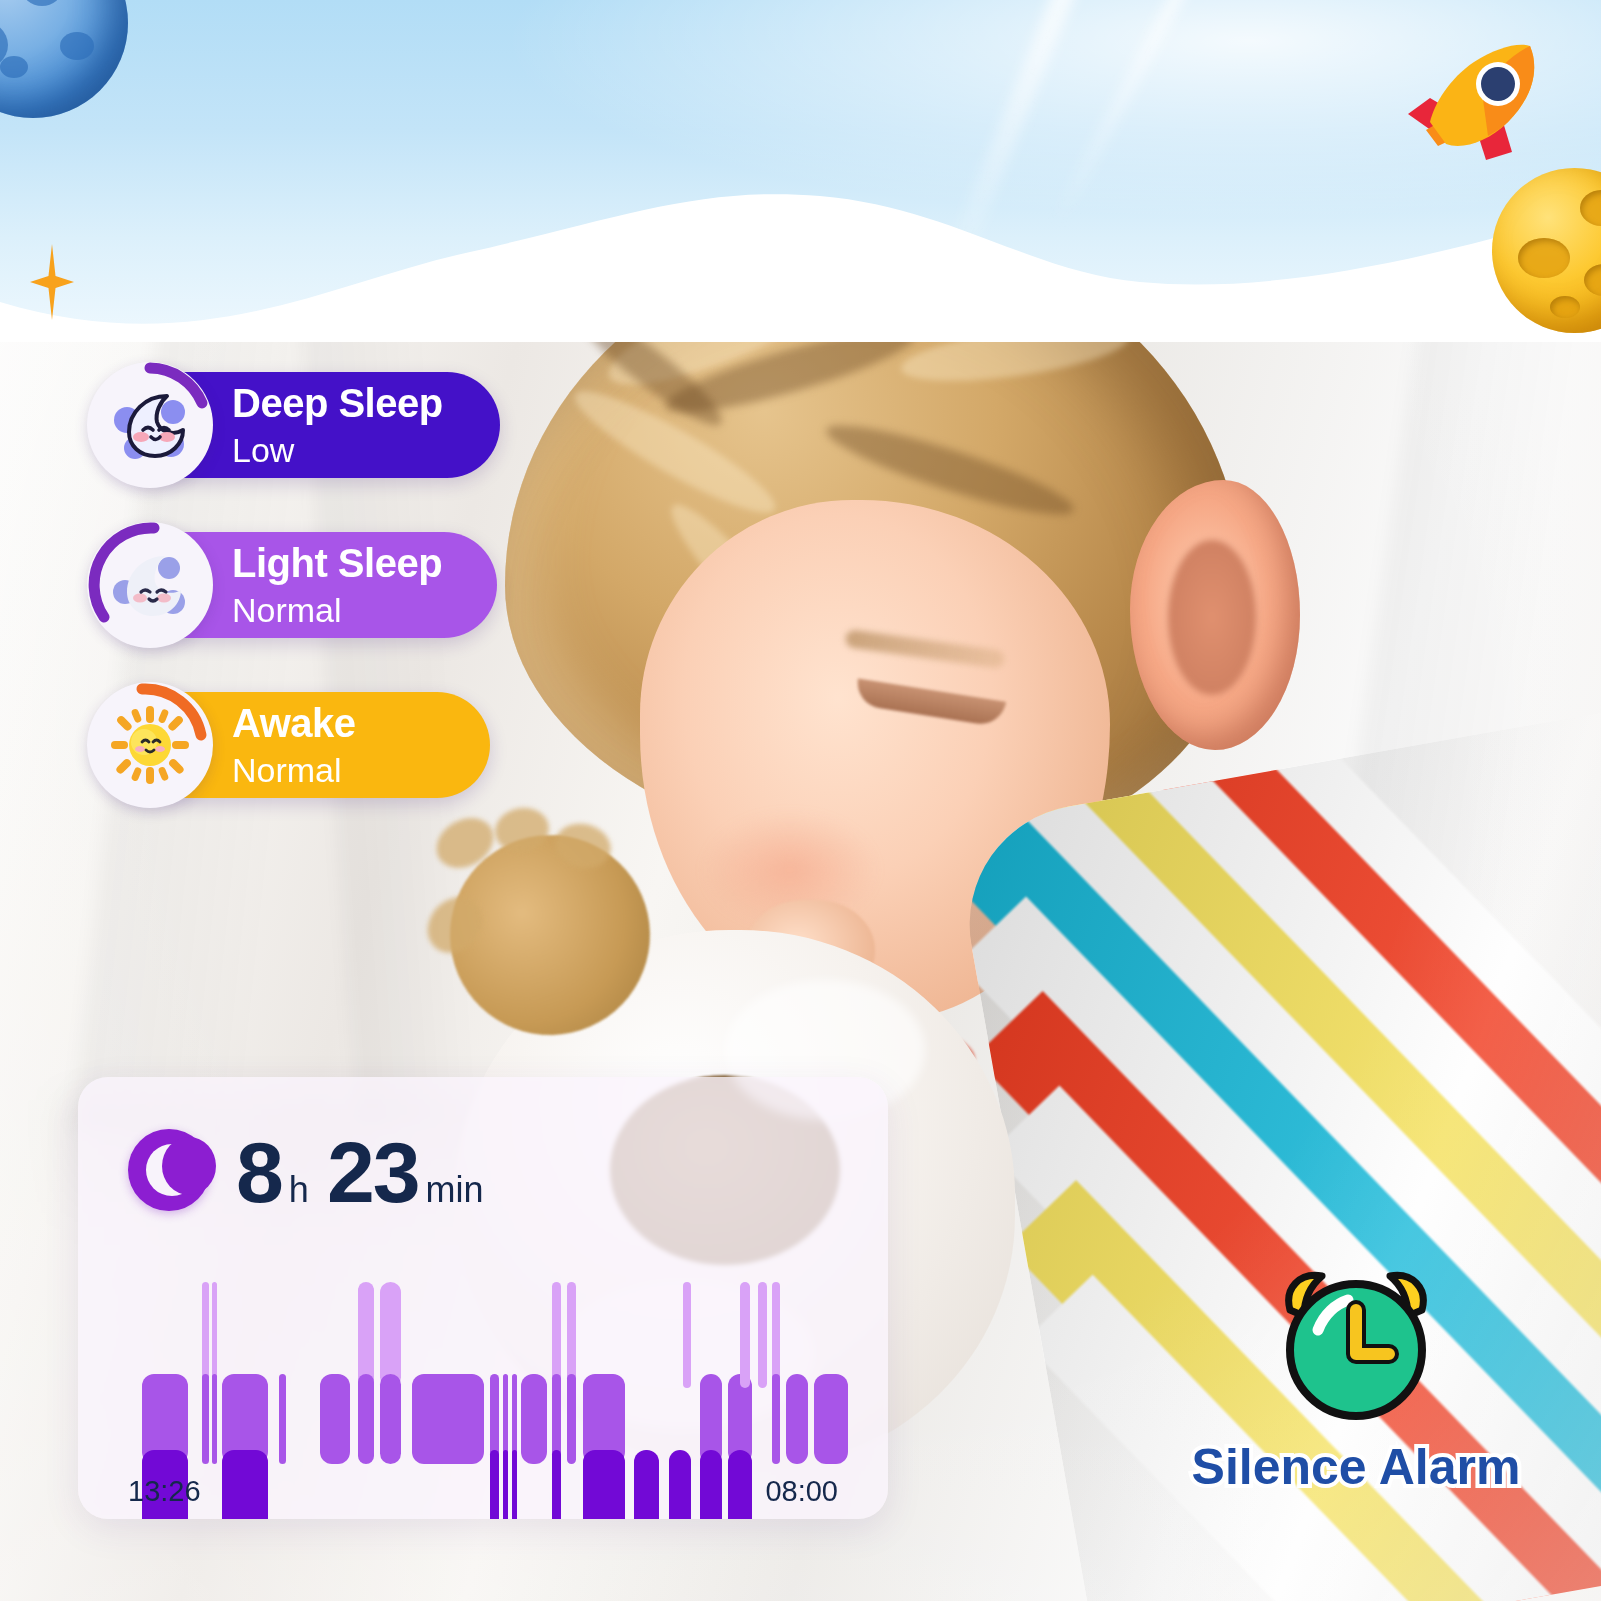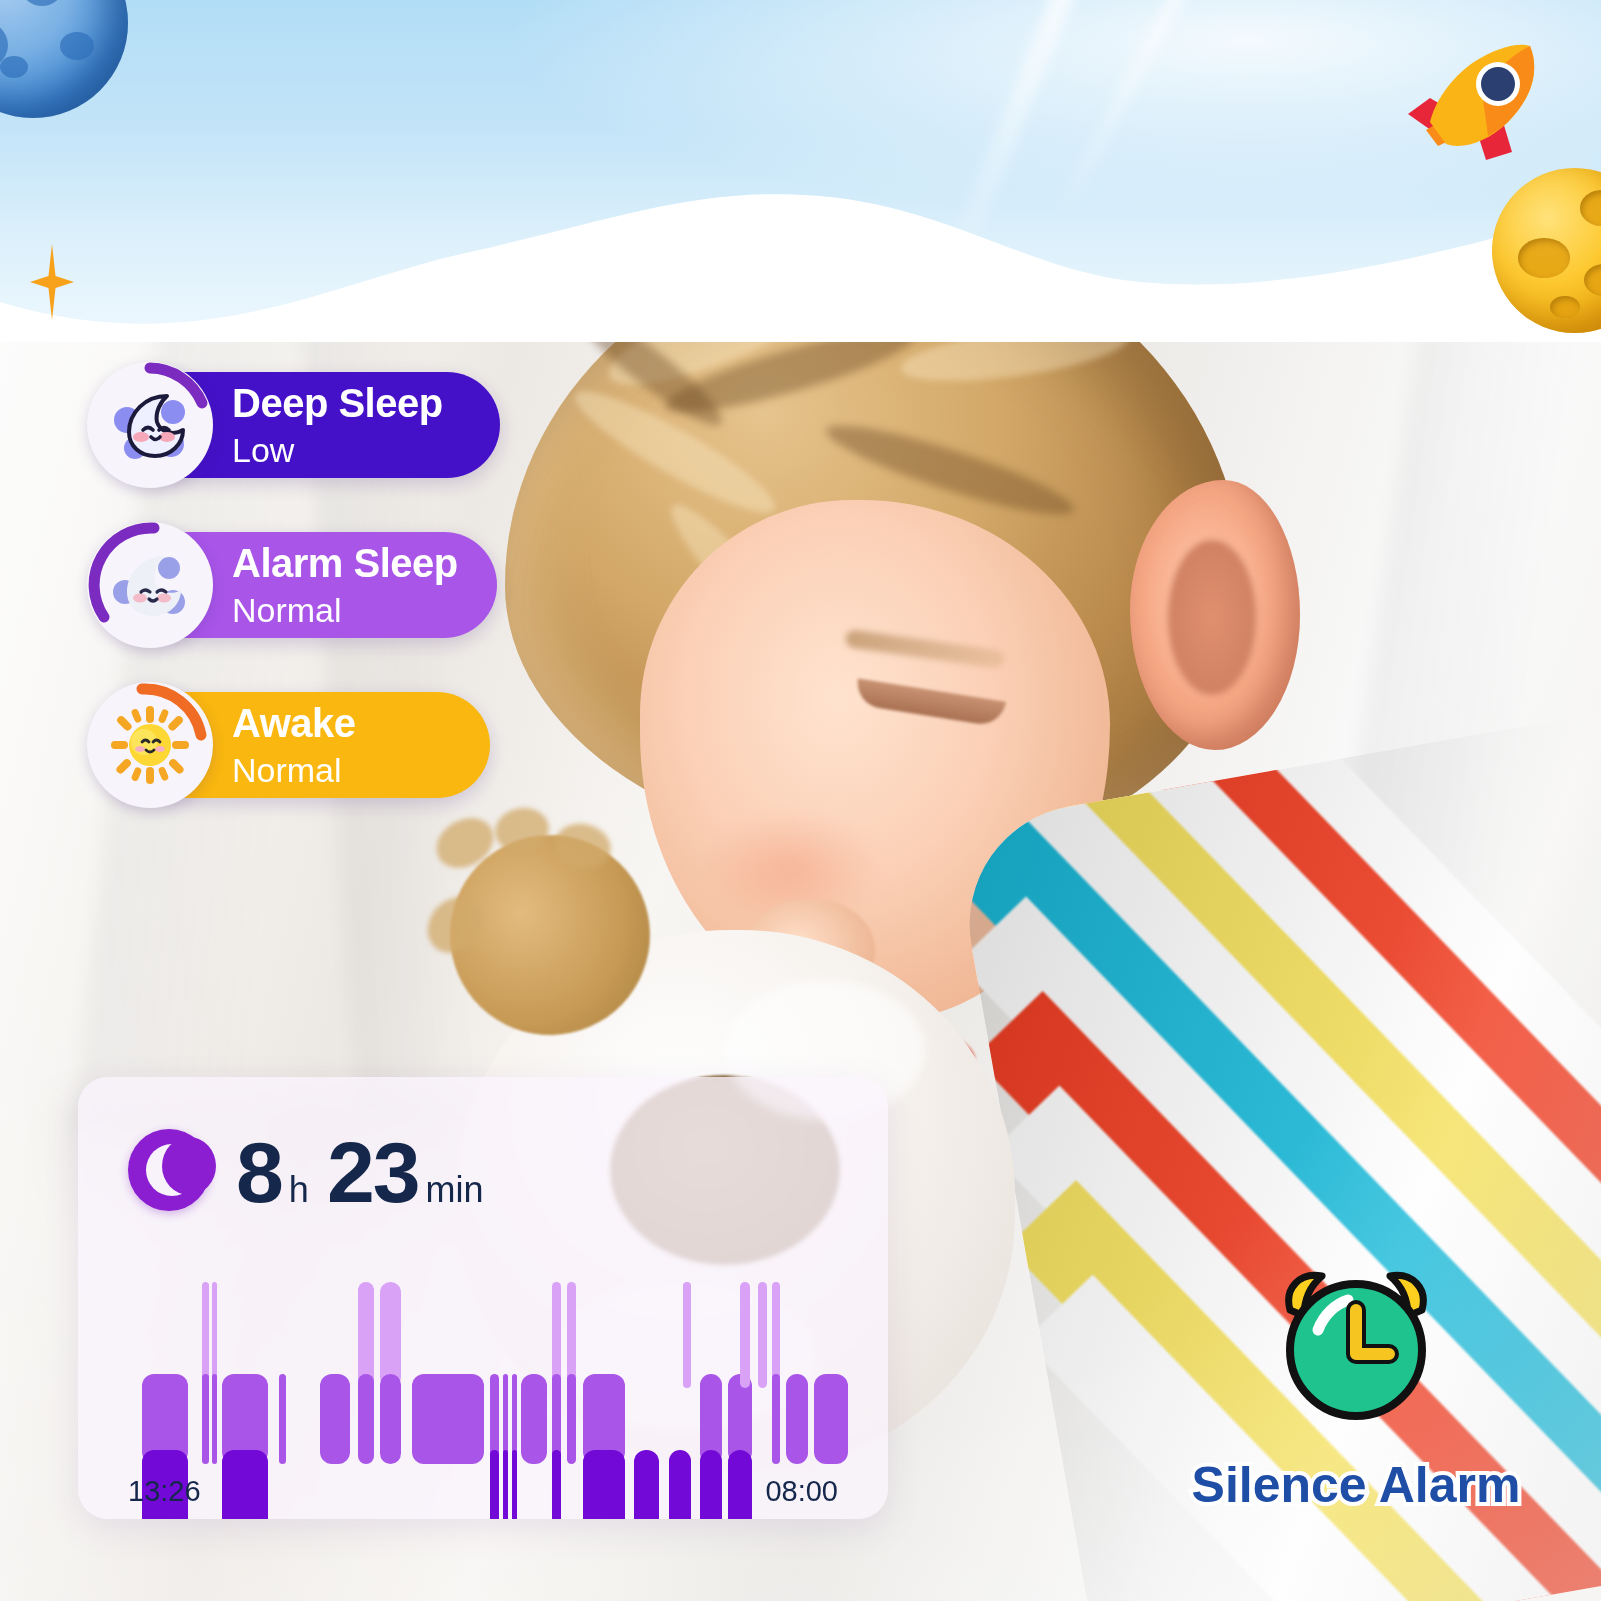--- a/index.html
+++ b/index.html
@@ -170,21 +170,21 @@
   .small{font-size:36px;font-weight:400;margin-left:7px;margin-right:18px;}
 
   .chart{position:absolute;left:46px;top:205px;width:720px;height:182px;}
   .bar{position:absolute;border-radius:12px;}
   .times{position:absolute;left:50px;right:50px;top:398px;display:flex;justify-content:space-between;
          color:#15284c;font-size:29px;}
 
   
   .alarm{position:absolute;left:1176px;top:1258px;width:360px;text-align:center;}
   .clockwrap{position:relative;width:200px;height:180px;margin:0 auto;}
-  .alarm-label{margin-top:18px;font-size:50px;font-weight:bold;color:#1f4ea6;
+  .alarm-label{font-size:50px;font-weight:bold;color:#1f4ea6;
     -webkit-text-stroke:8px #ffffff;paint-order:stroke fill;}
 </style>
 </head>
 <body>
 
 <div id="stage">
 
   <div class="photo">
     <div class="bedsheet"></div>
     <div class="sheetfold sf1"></div>
@@ -317,21 +317,21 @@
           <circle cx="68" cy="62" r="12" fill="#9aa0e8"></circle>
           <path d="M60,16 C38,16 22,33 22,52 C22,66 33,76 48,76 C64,76 76,64 76,50 C66,56 53,52 50,42 C48,33 53,22 60,16 Z" fill="#eef0f8"></path>
           <ellipse cx="35" cy="58" rx="7" ry="4.5" fill="#f3bcc8"></ellipse>
           <ellipse cx="59" cy="58" rx="7" ry="4.5" fill="#f3bcc8"></ellipse>
           <path d="M36,52 q4,-4 9,0" stroke="#2a2a4a" stroke-width="3.2" fill="none" stroke-linecap="round"></path>
           <path d="M52,52 q4,-4 9,0" stroke="#2a2a4a" stroke-width="3.2" fill="none" stroke-linecap="round"></path>
           <path d="M44,59 q4,4 8,0" stroke="#2a2a4a" stroke-width="3.2" fill="none" stroke-linecap="round"></path>
         </svg>
       </div>
       <div class="pill-text">
-        <div class="pill-title">Alarm Sleep</div>
+        <div class="pill-title">Light Sleep</div>
         <div class="pill-sub">Normal</div>
       </div>
     </div>
 
     <div class="pill awake">
       <div class="pill-ring">
         <svg class="ring-arc" viewBox="0 0 126 126">
           <path d="M55,7 a57,57 0 0 1 59,46" stroke="#f06b24" stroke-width="11" fill="none" stroke-linecap="round"></path>
         </svg>
         <svg class="pill-icon" viewBox="0 0 90 90">

